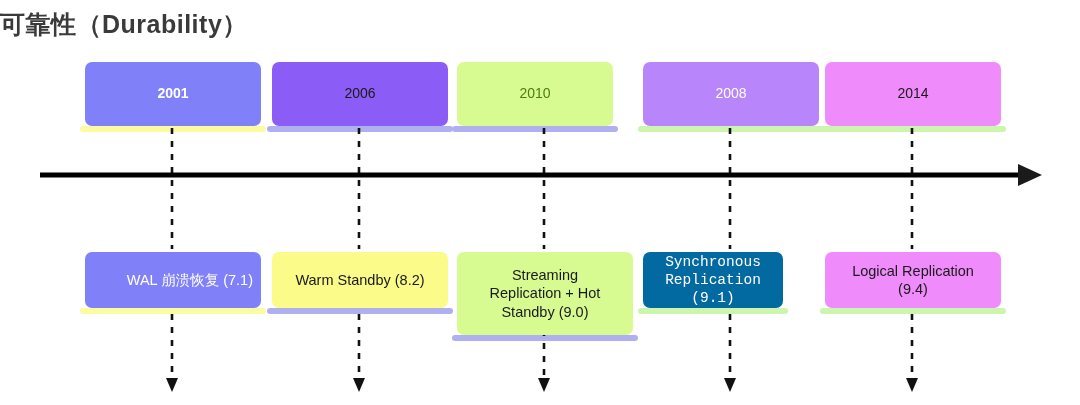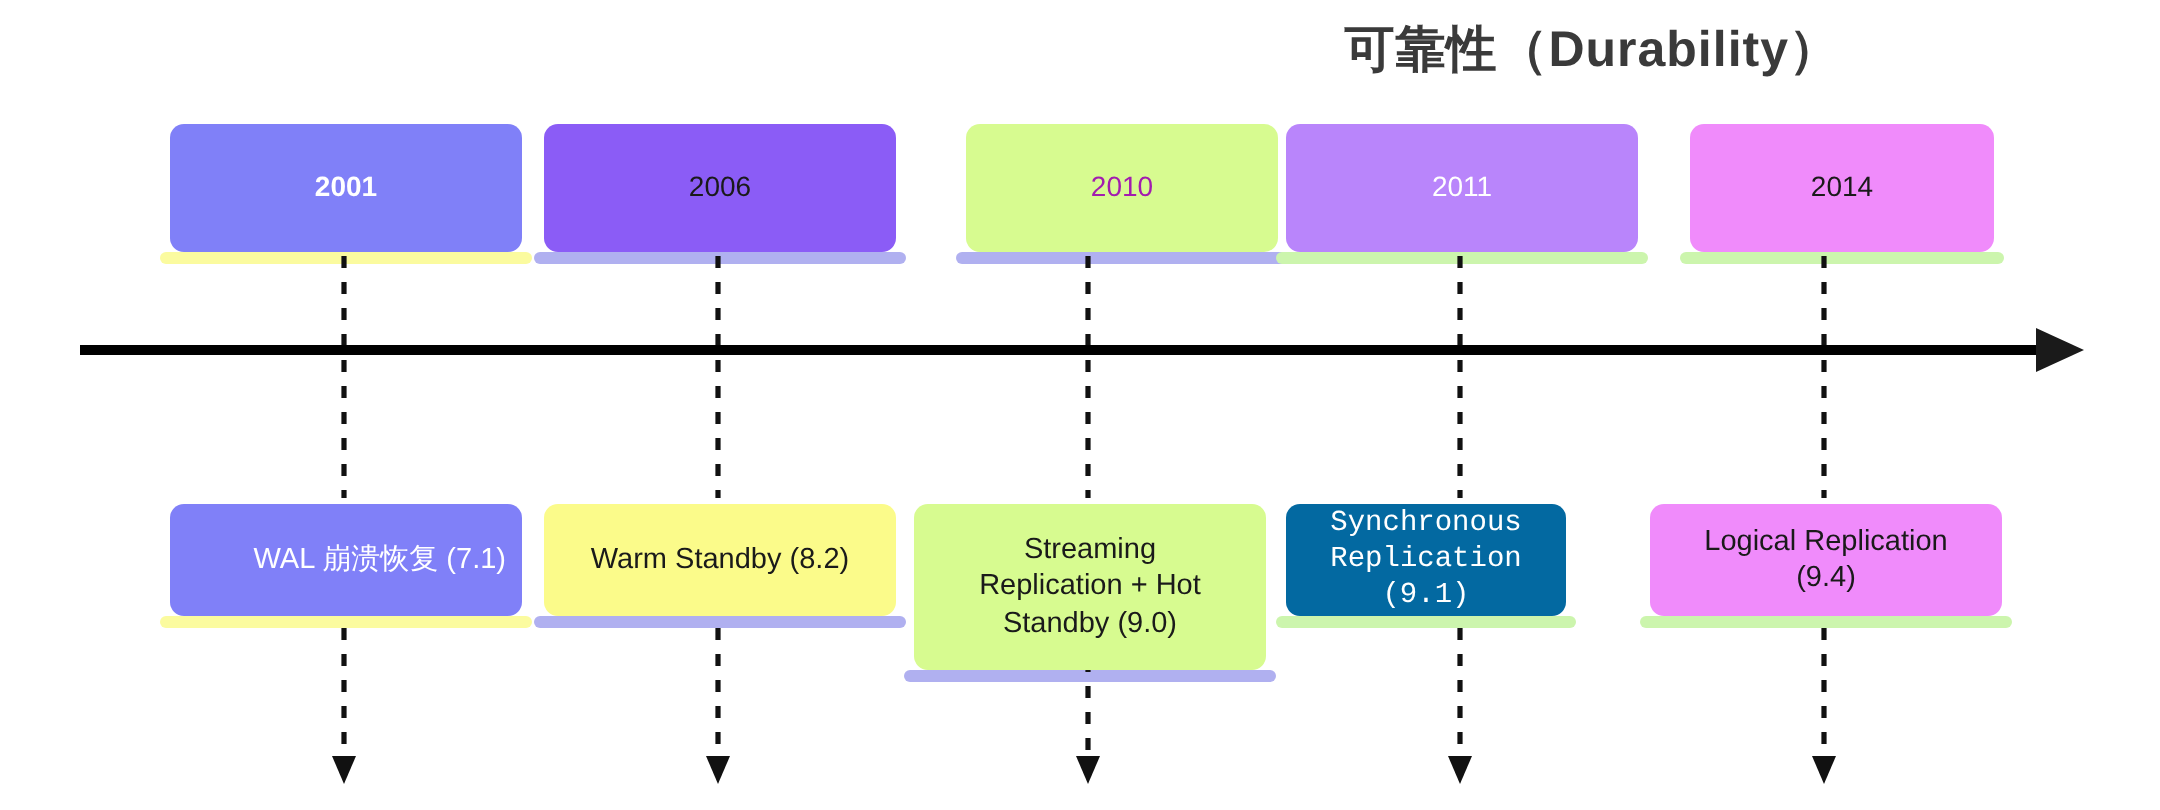--- a/index.html
+++ b/index.html
@@ -18,21 +18,21 @@
     width: 1080px;
     height: 405px;
   }
 
   
   #title {
     position: absolute;
     left: 0;
     top: 8px;
     width: 920px;
-    text-align: right;
+    text-align: left;
     font-size: 25px;
     font-weight: bold;
     color: #3a3a3a;
     letter-spacing: 0.5px;
     white-space: nowrap;
   }
 
   
   #axis-svg {
     position: absolute;
@@ -110,29 +110,29 @@
 
   <div id="year-layer">
       <div class="node year-node" style="left: 85px; top: 62px; width: 176px; background: rgb(128, 128, 248); color: rgb(255, 255, 255); font-weight: bold;">
         <div class="shadow" style="background: rgb(251, 251, 159);"></div>
         <span class="label-text">2001</span>
       </div>
       <div class="node year-node" style="left: 272px; top: 62px; width: 176px; background: #8b5cf6; color: rgb(26, 26, 26);">
         <div class="shadow" style="background: rgb(176, 176, 240);"></div>
         <span class="label-text">2006</span>
       </div>
-      <div class="node year-node" style="left: 457px; top: 62px; width: 156px; background: rgb(215, 251, 144); color: #a21caf; margin-left: 26px;">
+      <div class="node year-node" style="left: 457px; top: 62px; width: 156px; background: rgb(215, 251, 144); color: #4d7c0f;">
         <div class="shadow" style="background: rgb(176, 176, 240);"></div>
         <span class="label-text">2010</span>
       </div>
       <div class="node year-node" style="left: 643px; top: 62px; width: 176px; background: rgb(185, 133, 251); color: rgb(255, 255, 255);">
         <div class="shadow" style="background: rgb(204, 245, 173);"></div>
-        <span class="label-text">2011</span>
+        <span class="label-text">2008</span>
       </div>
-      <div class="node year-node" style="left: 825px; top: 62px; width: 152px; background: rgb(240, 139, 251); color: rgb(26, 26, 26); margin-left: 20px;">
+      <div class="node year-node" style="left: 825px; top: 62px; width: 176px; background: rgb(240, 139, 251); color: rgb(26, 26, 26);">
         <div class="shadow" style="background: rgb(204, 245, 173);"></div>
         <span class="label-text">2014</span>
       </div>
     </div>
   <div id="event-layer">
       <div class="node event-node" style="left: 85px; top: 252px; width: 176px; height: 56px; background: rgb(128, 128, 248); color: rgb(255, 255, 255); justify-content: flex-end;">
         <div class="shadow" style="background: rgb(251, 251, 159);"></div>
         <span class="label-text">WAL 崩溃恢复 (7.1)</span>
       </div>
       <div class="node event-node" style="left: 272px; top: 252px; width: 176px; height: 56px; background: rgb(251, 251, 138); color: rgb(26, 26, 26);">

